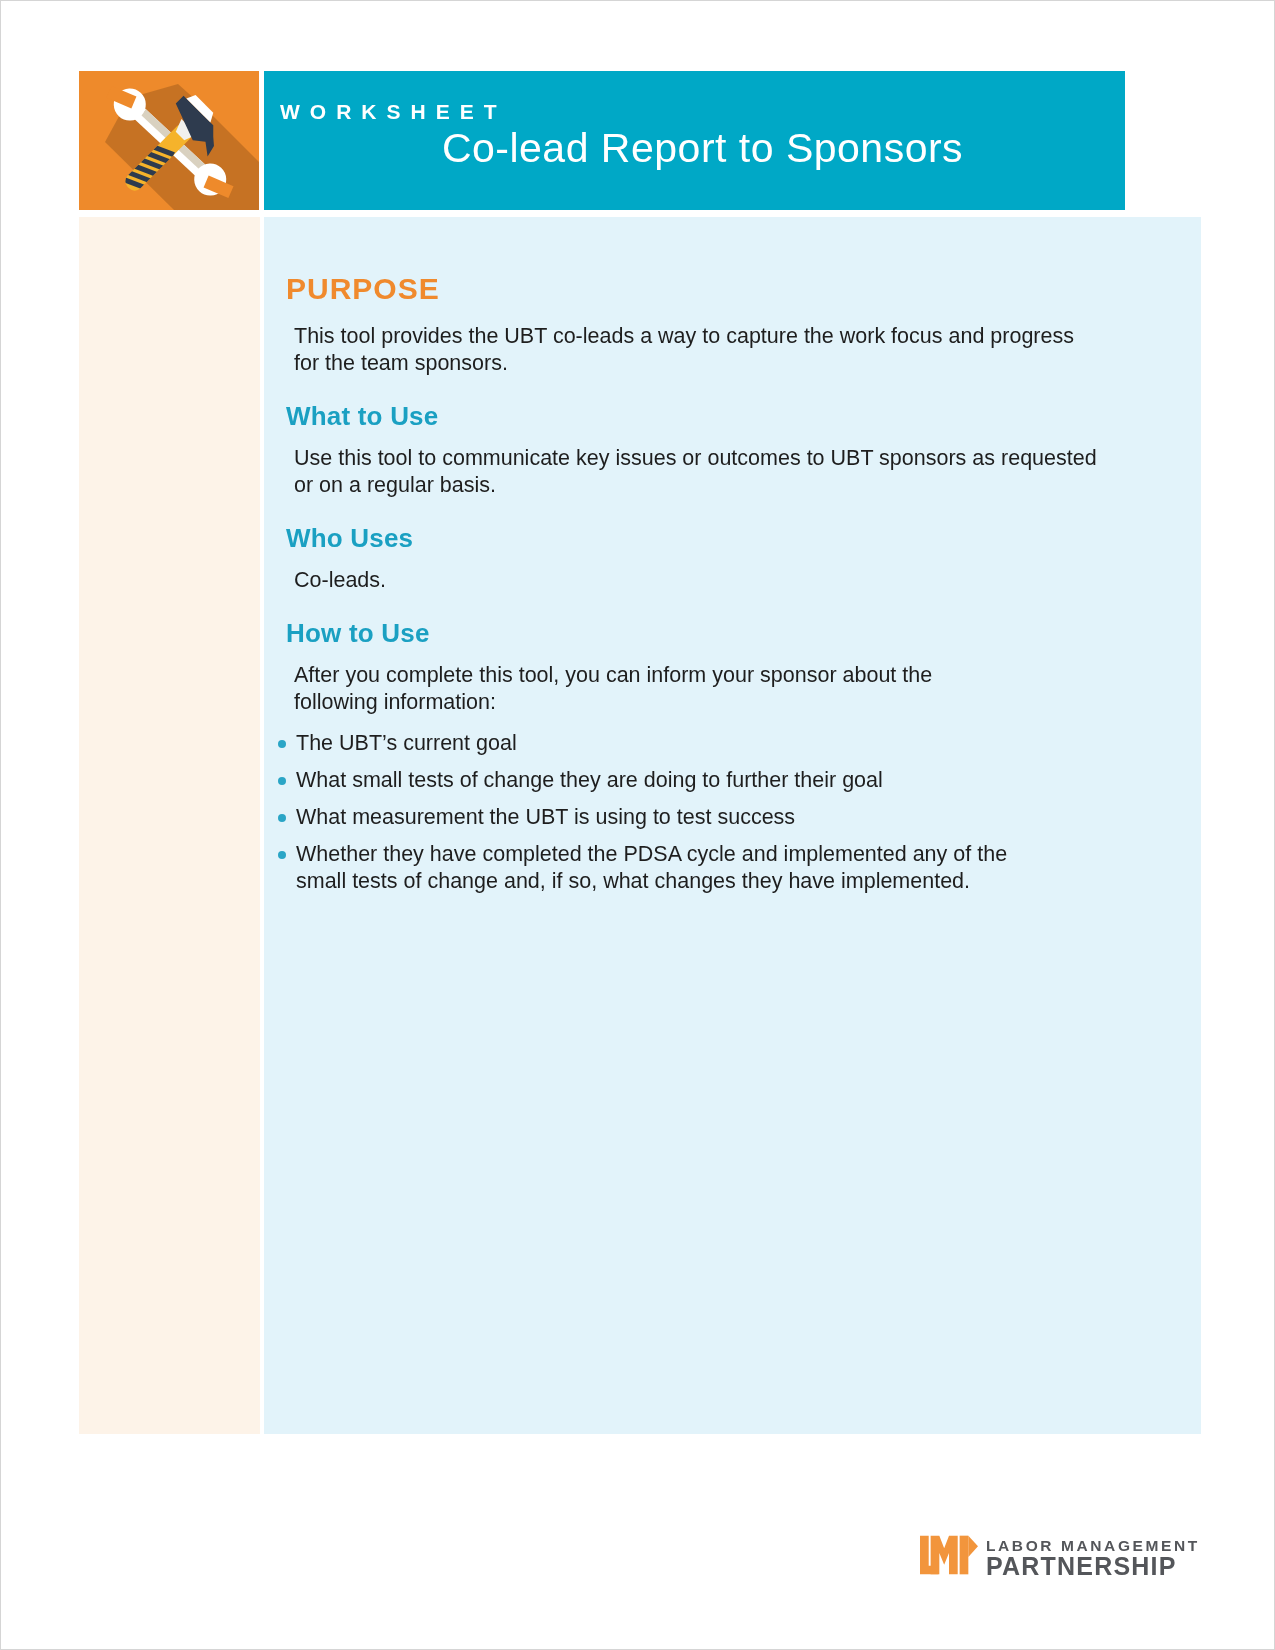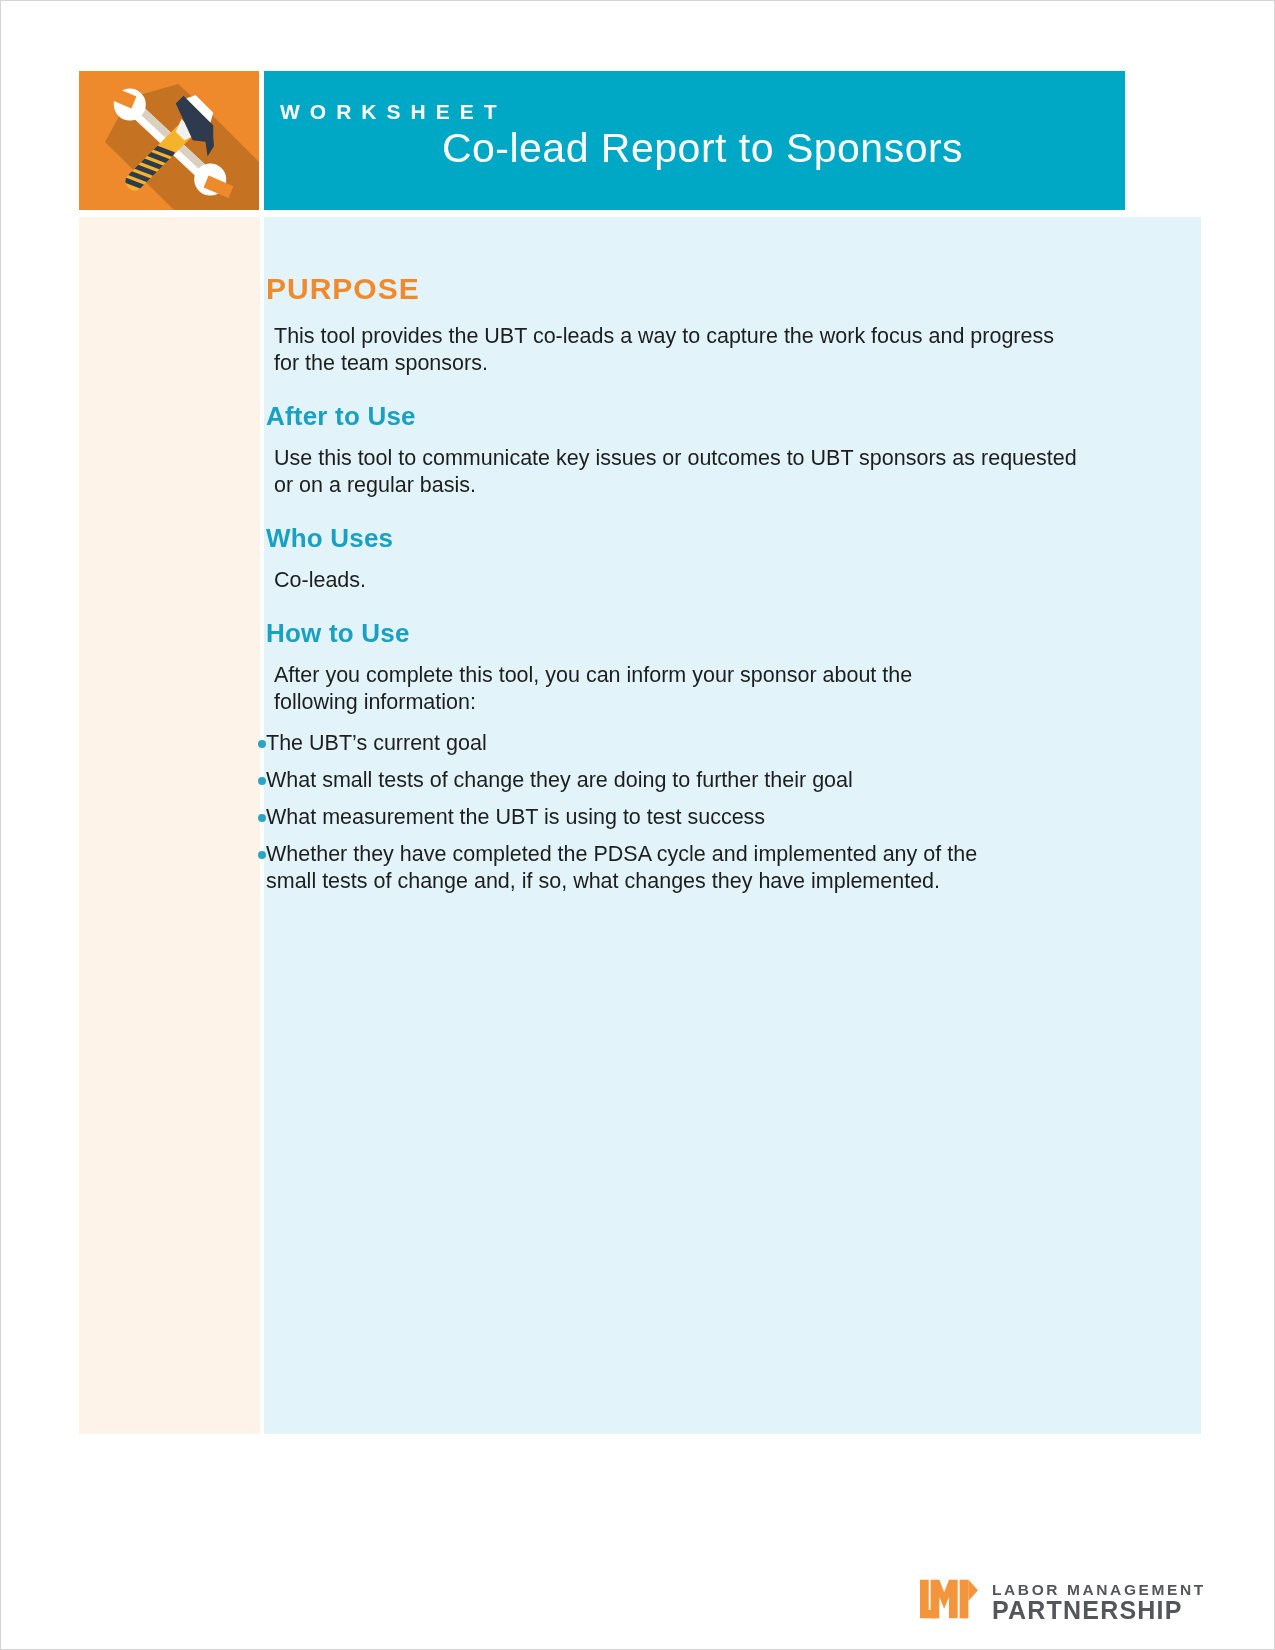--- a/index.html
+++ b/index.html
@@ -29,49 +29,49 @@
     font-size:41px;font-weight:normal;line-height:48px;letter-spacing:0.5px;text-align:center;
   }
   
   .left-strip{
     position:absolute;left:78px;top:216px;width:181px;height:1217px;
     background:#fdf3e8;
   }
   .content{
     position:absolute;left:263px;top:216px;width:937px;height:1217px;
     background:#e2f3fa;color:#1e1e1e;
-    padding:54px 40px 0 2px;box-sizing:border-box;
+    padding:54px 40px 0 22px;box-sizing:border-box;
   }
   .purpose-h{
     margin:0 0 16px 0;color:#f08a2d;font-size:30px;font-weight:bold;
     letter-spacing:1px;line-height:36px;
   }
   .content p{
     margin:8px;font-size:21.5px;line-height:27px;white-space:pre-line;
     max-width:870px;
   }
   .sec-h{
     margin:24px 0 13px 0;color:#1aa0c2;font-size:26px;font-weight:bold;
     line-height:31px;letter-spacing:0.2px;
   }
   ul.bullets{
     list-style:none;margin:14px 0 0 -8px;padding:0;max-width:880px;
   }
   ul.bullets li{
-    display:flex;align-items:flex-start;margin:0 0 10px 0;
+    display:flex;align-items:flex-start;gap:10px;margin:0 0 10px 0;
     font-size:21.5px;line-height:27px;
   }
   ul.bullets li .dot{
     flex:0 0 auto;width:8px;height:8px;border-radius:50%;
     background:#2aa5c6;margin-top:10px;
   }
   ul.bullets li .b-text{white-space:pre-line;}
   
   .logo{
-    position:absolute;left:919px;top:1534px;display:flex;align-items:flex-start;gap:14px;margin-top:44px;
+    position:absolute;left:919px;top:1534px;display:flex;align-items:flex-start;gap:8px;
   }
   .logo-text{color:#54565a;}
   .logo-line1{
     font-size:15.5px;font-weight:bold;letter-spacing:2.6px;line-height:17px;
     margin-top:2px;white-space:nowrap;
   }
   .logo-line2{
     font-size:25px;font-weight:bold;letter-spacing:1.2px;line-height:25px;
     white-space:nowrap;
   }
@@ -123,21 +123,21 @@
     <div class="doc-title">Co-lead Report to Sponsors</div>
   </div>
 
   <div class="left-strip"></div>
 
   <div class="content">
     <h1 class="purpose-h">PURPOSE</h1>
     <p>This tool provides the UBT co-leads a way to capture the work focus and progress
 for the team sponsors.</p>
 
-    <h2 class="sec-h">After to Use</h2>
+    <h2 class="sec-h">What to Use</h2>
     <p>Use this tool to communicate key issues or outcomes to UBT sponsors as requested
 or on a regular basis.</p>
 
     <h2 class="sec-h">Who Uses</h2>
     <p>Co-leads.</p>
 
     <h2 class="sec-h">How to Use</h2>
     <p>After you complete this tool, you can inform your sponsor about the
 following information:</p>
 

